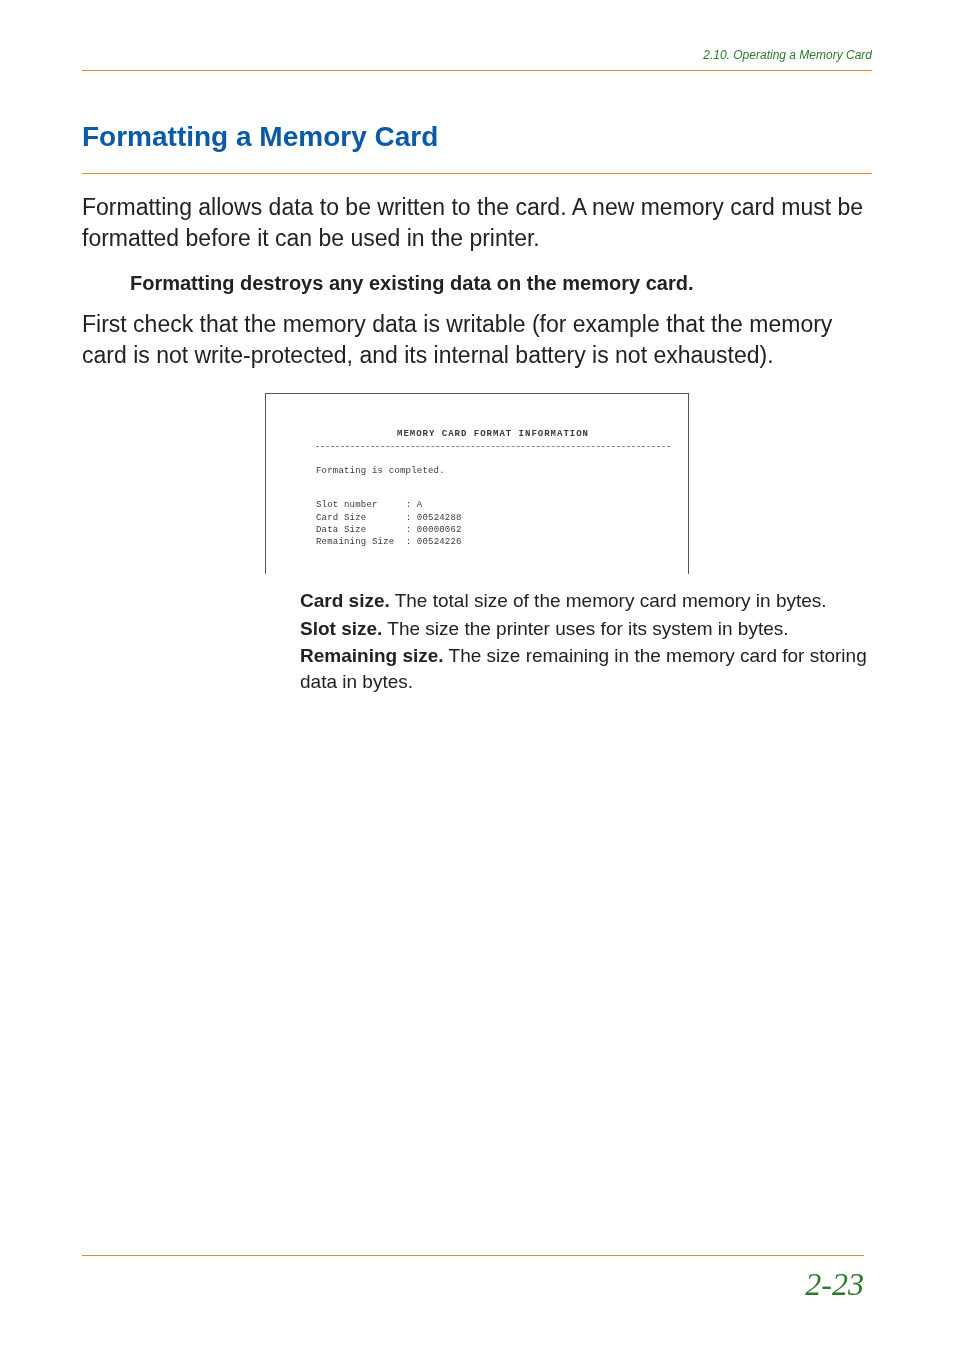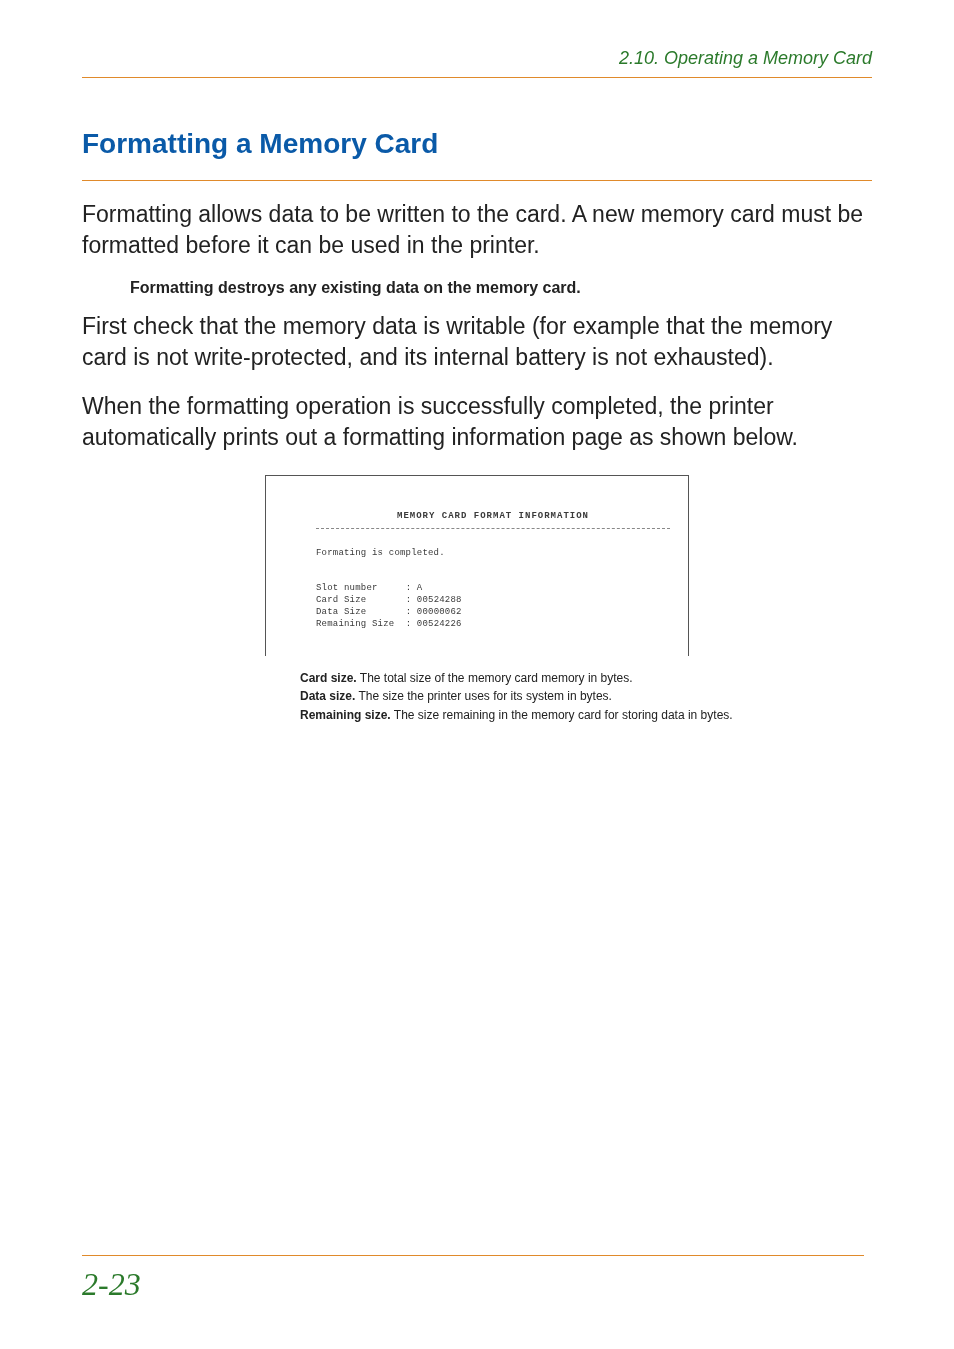--- a/index.html
+++ b/index.html
@@ -15,42 +15,42 @@
       position: relative;
       color: #222;
     }
     .page {
       padding: 48px 82px 0 82px;
     }
     .header-section {
       text-align: right;
       font-style: italic;
       color: #2b7a2b;
-      font-size: 18px;
+      font-size: 12px;
       padding-bottom: 8px;
       border-bottom: 1px solid #e08a2b;
       margin-bottom: 50px;
     }
     .title {
       color: #0a5aa8;
       font-weight: 800;
       font-size: 28px;
       padding-bottom: 20px;
       border-bottom: 1px solid #e08a2b;
       margin-bottom: 18px;
       font-family: "Segoe UI", Arial, sans-serif;
     }
     .body-text {
       font-size: 23px;
       line-height: 1.35;
       margin-bottom: 18px;
     }
     .warning {
       font-weight: 700;
-      font-size: 16px;
+      font-size: 20px;
       margin-left: 48px;
       margin-bottom: 14px;
     }
     .sample-box {
       width: 424px;
       margin: 22px auto 14px auto;
       border-top: 1px solid #555;
       border-left: 1px solid #555;
       border-right: 1px solid #555;
       border-bottom: none;
@@ -75,36 +75,36 @@
     }
     .sample-line {
       white-space: pre;
     }
     .sample-block1 {
       margin-bottom: 22px;
     }
     .definitions {
       width: 590px;
       margin: 7px auto 0 218px;
-      font-size: 12px;
+      font-size: 19px;
       line-height: 1.35;
     }
     .def-line {
       margin-bottom: 2px;
     }
     .def-term {
       font-weight: 700;
     }
     .footer {
       position: absolute;
       bottom: 46px;
       left: 82px;
       right: 90px;
       border-top: 1px solid #e08a2b;
-      text-align: left;
+      text-align: right;
       padding-top: 10px;
     }
     .page-num {
       color: #2b7a2b;
       font-style: italic;
       font-size: 32px;
       font-family: Georgia, "Times New Roman", serif;
     }
   </style>
 </head>
@@ -115,42 +115,41 @@
   <div class="header-section">2.10. Operating a Memory Card</div>
 
   <h1 class="title">Formatting a Memory Card</h1>
 
   <p class="body-text">Formatting allows data to be written to the card. A new memory card must be formatted before it can be used in the printer.</p>
 
   <p class="warning">Formatting destroys any existing data on the memory card.</p>
 
   <p class="body-text">First check that the memory data is writable (for example that the memory card is not write-protected, and its internal battery is not exhausted).</p>
 
-  <p class="body-text">When the formatting operation is successfully completed, the printer automatically prints out a formatting information page as shown below.</p>
 
   <div class="sample-box">
     <div class="sample-title">MEMORY CARD   FORMAT   INFORMATION</div>
     <hr class="sample-rule">
     <div class="sample-block1">
       <div class="sample-line">Formating is completed.</div>
     </div>
     <div>
       <div class="sample-line"><span>Slot number</span>     <span>: A</span></div>
       <div class="sample-line"><span>Card Size</span>       <span>: 00524288</span></div>
       <div class="sample-line"><span>Data Size</span>       <span>: 00000062</span></div>
       <div class="sample-line"><span>Remaining Size</span>  <span>: 00524226</span></div>
     </div>
   </div>
 
   <div class="definitions">
     <div class="def-line">
       <span class="def-term">Card size.</span><span> The total size of the memory card memory in bytes.</span>
     </div>
     <div class="def-line">
-      <span class="def-term">Data size.</span><span> The size the printer uses for its system in bytes.</span>
+      <span class="def-term">Slot size.</span><span> The size the printer uses for its system in bytes.</span>
     </div>
     <div class="def-line">
       <span class="def-term">Remaining size.</span><span> The size remaining in the memory card for storing data in bytes.</span>
     </div>
   </div>
 
 </div>
 
 <div class="footer">
   <span class="page-num">2-23</span>

